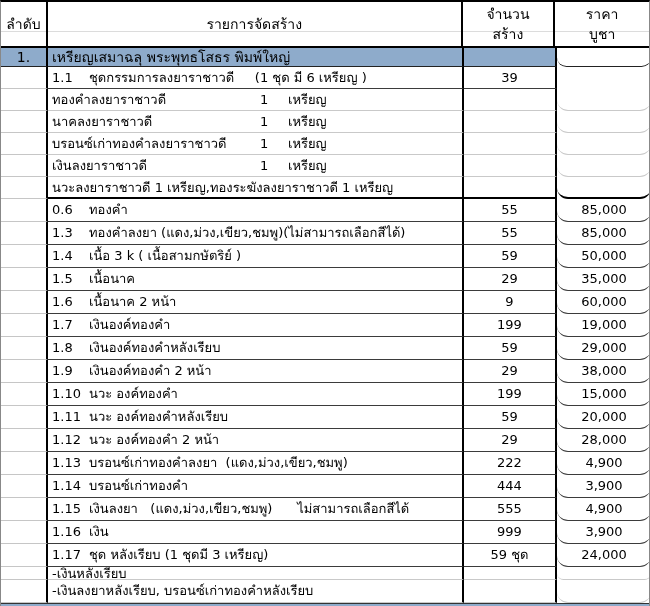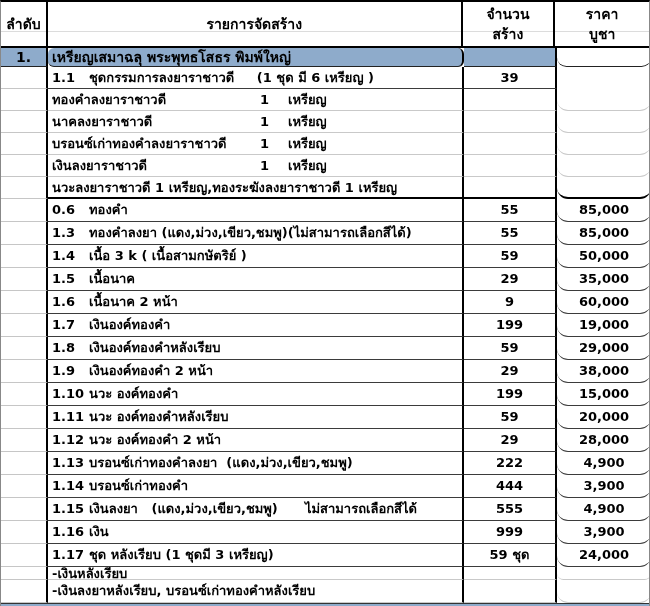--- a/index.html
+++ b/index.html
@@ -1,21 +1,21 @@
 <!DOCTYPE html>
 <html><head>
 <meta charset="utf-8">
 <style>
   html,body{margin:0;padding:0;background:#fff;}
   #page{
     position:relative; width:650px; height:606px; overflow:hidden;
     box-sizing:border-box; background:#fff;
     border-top:2px solid #000; border-left:1px solid #888; border-right:1px solid #888;
     font-family:"DejaVu Sans","Liberation Sans",sans-serif;
-    font-weight:bold; font-size:13px; color:#000;
+    font-weight:normal; font-size:13px; color:#000;
   }
   .row{display:flex; width:650px; box-sizing:border-box;}
   .c1,.c2,.c3,.c4{box-sizing:border-box; overflow:hidden;}
   .c1{width:47px; border-right:2px solid #000; border-bottom:1px solid #c6c6c6;}
   .c2{width:416px; border-right:2px solid #000; padding-left:4px;}
   .c3{width:93px; border-right:2px solid #000; text-align:center;}
   .c4{width:94px; text-align:center;border-radius:11px;}
   .h23{height:23px; line-height:22px;}
   .h22{height:22px; line-height:21px;}
   .h13{height:13px; line-height:13px;}
@@ -57,21 +57,21 @@
       <div>สร้าง</div>
     </div>
     <div class="c4 hcell">
       <div>ราคา</div>
       <div>บูชา</div>
     </div>
   </div>
 
   <div class="row blue">
     <div class="c1 blue-bg" style="background-color: rgb(142, 171, 203);">1.</div>
-    <div class="c2 blue-bg" style="background-color: rgb(142, 171, 203); border-radius: 6px;">เหรียญเสมาฉลุ พระพุทธโสธร พิมพ์ใหญ่</div>
+    <div class="c2 blue-bg" style="background-color: rgb(142, 171, 203);">เหรียญเสมาฉลุ พระพุทธโสธร พิมพ์ใหญ่</div>
     <div class="c3 blue-bg" style="background-color: rgb(142, 171, 203);"></div>
     <div class="c4"></div>
   </div>
 
   <div class="row item h22">
     <div class="c1"></div>
     <div class="c2"><span class="num">1.1</span><span class="lbl">ชุดกรรมการลงยาราชาวดี     (1 ชุด มี 6 เหรียญ )</span></div>
     <div class="c3">39</div>
   </div>
   <div class="row sub h22">

